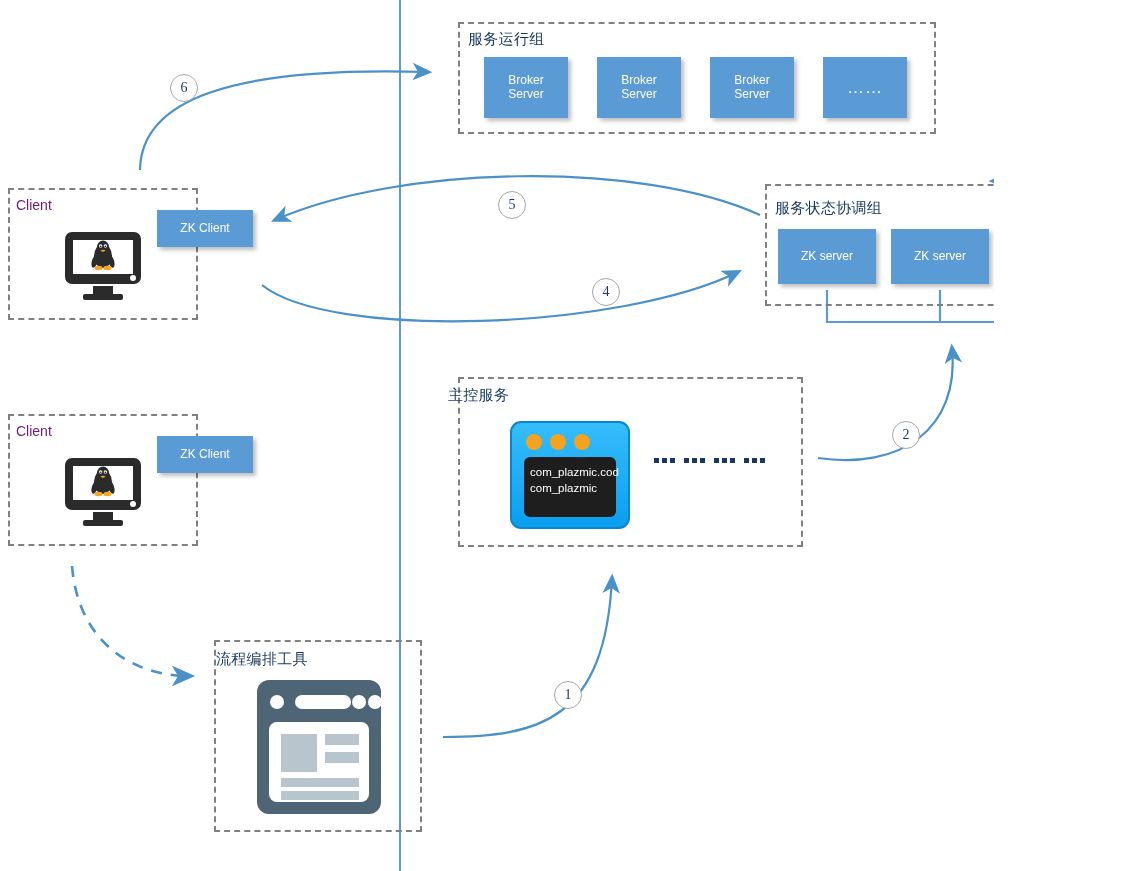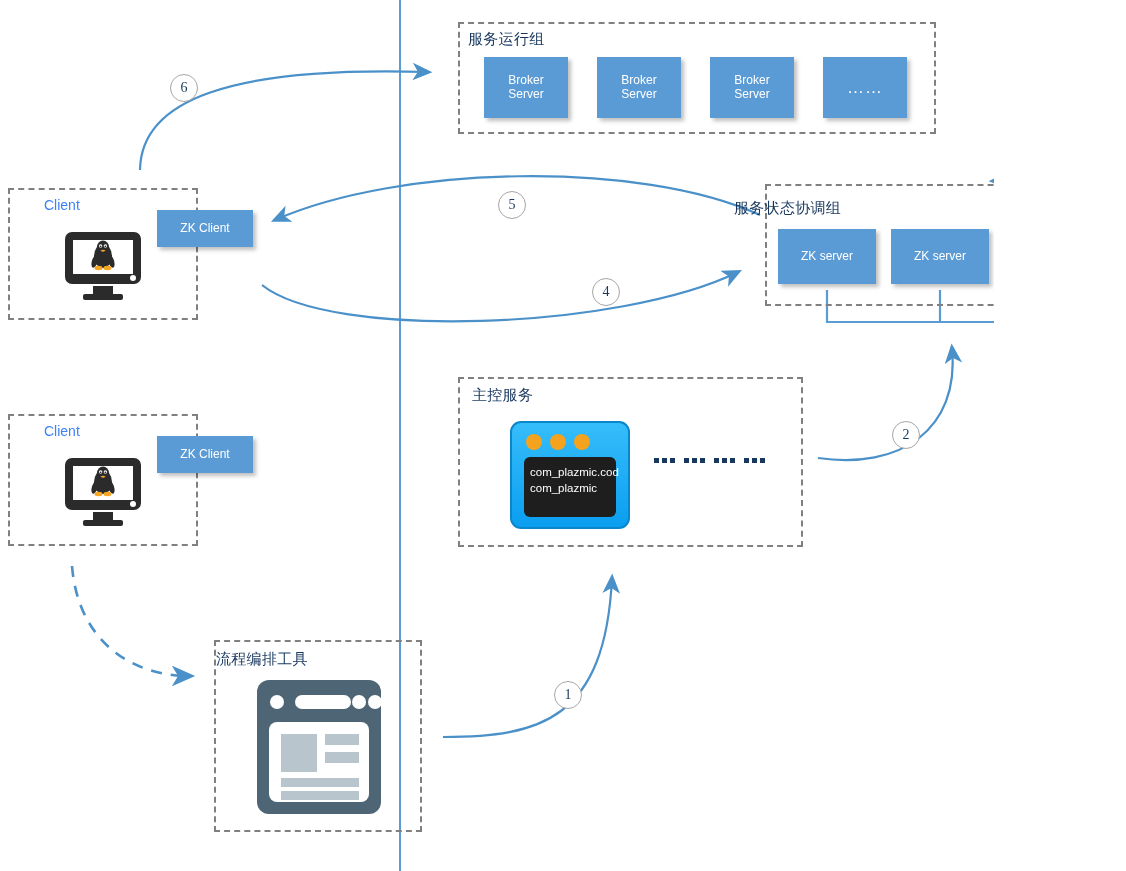--- a/index.html
+++ b/index.html
@@ -68,22 +68,21 @@
     color: #17375E;
     font-size: 14px;
     display: flex;
     align-items: center;
     justify-content: center;
     font-family: "Liberation Serif", "DejaVu Serif", serif;
   }
   .client-label {
     position: absolute;
     font-size: 14px;
-    color: #3b82f6;
-    margin-left: 28px;
+    color: #701a75;
   }
   .monitor-icon {
     position: absolute;
   }
   .terminal-icon {
     position: absolute;
   }
   .browser-icon {
     position: absolute;
   }
@@ -157,21 +156,21 @@
     <span class="lines">
       <span>Broker</span><br>
       <span>Server</span>
     </span>
   </div>
   <div class="blue-box dots-box" style="left:823px; top:57px; width:84px; height:61px;">
     <span>……</span>
   </div>
 
   <div class="group-box" style="left:765px; top:184px; width:350px; height:122px;"></div>
-  <div class="group-title" style="left:734px; top:199px;">服务状态协调组</div>
+  <div class="group-title" style="left:775px; top:199px;">服务状态协调组</div>
 
   <div class="blue-box" style="left:778px; top:229px; width:98px; height:55px;">
     <span>ZK server</span>
   </div>
   <div class="blue-box" style="left:891px; top:229px; width:98px; height:55px;">
     <span>ZK server</span>
   </div>
   <div class="blue-box dots-box" style="left:1004px; top:229px; width:98px; height:55px;">
     <span>……</span>
   </div>
@@ -226,21 +225,21 @@
       <ellipse cx="35.5" cy="38" rx="4" ry="2.2" fill="#f5a623"></ellipse>
       <ellipse cx="44.5" cy="38" rx="4" ry="2.2" fill="#f5a623"></ellipse>
     </g>
   </svg>
 
   <div class="blue-box" style="left:157px; top:436px; width:96px; height:37px;">
     <span>ZK Client</span>
   </div>
 
   <div class="group-box" style="left:458px; top:377px; width:345px; height:170px;"></div>
-  <div class="group-title" style="left:472px; top:386px;font-family:Liberation Mono, monospace;">主控服务</div>
+  <div class="group-title" style="left:448px; top:386px;font-family:Liberation Mono, monospace;">主控服务</div>
 
   <svg class="terminal-icon" style="left:508px; top:419px;" width="128" height="115" viewBox="0 0 128 115">
     <defs>
       <linearGradient id="tg" x1="0" y1="0" x2="0" y2="1">
         <stop offset="0%" stop-color="#36bdfb"></stop>
         <stop offset="100%" stop-color="#0a9ef0"></stop>
       </linearGradient>
     </defs>
     <rect x="3" y="3" width="118" height="106" rx="10" fill="url(#tg)" stroke="#0a86cc" stroke-width="2"></rect>
     <circle cx="26" cy="23" r="8" fill="#f5a21e"></circle>

